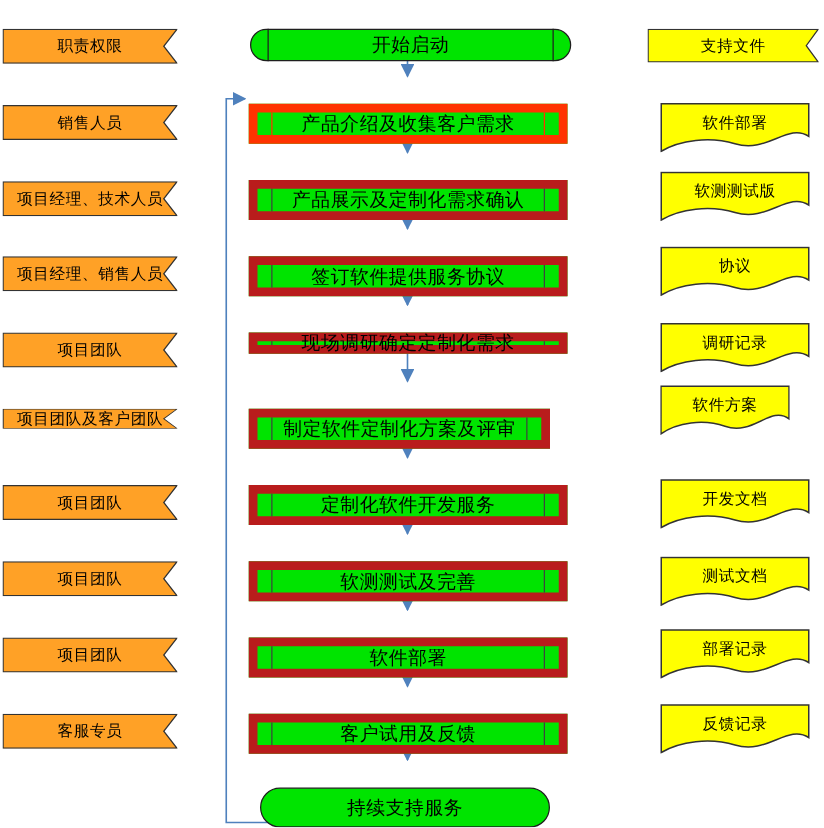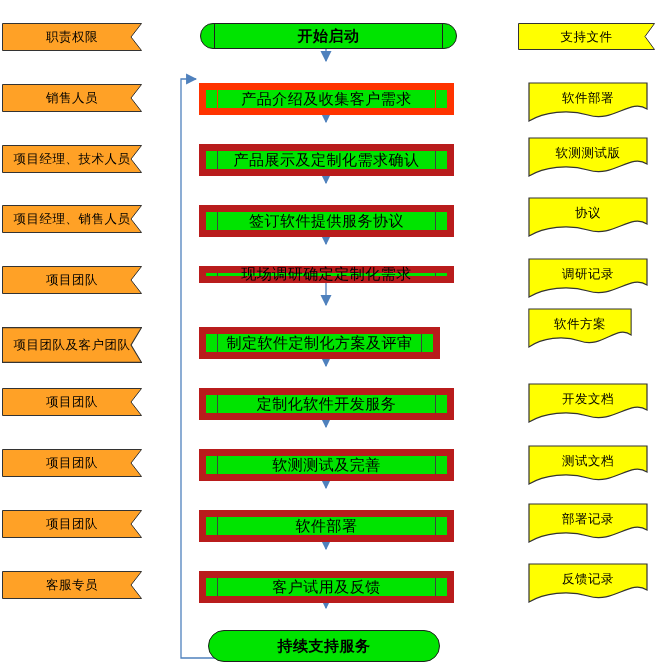--- a/index.html
+++ b/index.html
@@ -17,21 +17,21 @@
   .doc .lbl { font-size:12.5px; padding-bottom:8px; }
 
   
   .proc { background:var(--green); border:7px solid #b91c1c; --bar:#3d463d; }
   .proc::before, .proc::after { content:""; position:absolute; top:0; bottom:0; width:1px; background:var(--bar); z-index:1; }
   .proc::before { left:11px; } .proc::after { right:11px; }
   .proc.highlight { border-color:var(--red); --bar:var(--red); }
   .proc .lbl { font-size:15px; }
 
   
-  .stadium { background:var(--green); border:1.4px solid #1f1f1f; border-radius:16px;font-weight:bold; }
+  .stadium { background:var(--green); border:1.4px solid #1f1f1f; border-radius:16px; }
   .stadium .lbl { font-size:15px; }
   .stadium.seams::before, .stadium.seams::after { content:""; position:absolute; top:-1px; bottom:-1px; width:1px; background:#1f1f1f; z-index:1; }
   .stadium.seams::before { left:13px; } .stadium.seams::after { right:13px; }
 
   #wires { position:absolute; left:0; top:0; z-index:0; }
   .node { z-index:1; }
 </style>
 </head>
 <body>
 
@@ -81,21 +81,21 @@
         <polygon points="0.5,0.5 139.5,0.5 129,14 139.5,27.5 0.5,27.5" fill="#ffa126" stroke="#333" stroke-width="1"></polygon>
       </svg>
     <span class="lbl">项目经理、销售人员</span>
   </div>
   <div class="node banner" style="left:2px;top:246px;width:140px;height:28px">
     <svg class="shape" viewBox="0 0 140 28" preserveAspectRatio="none">
         <polygon points="0.5,0.5 139.5,0.5 129,14 139.5,27.5 0.5,27.5" fill="#ffa126" stroke="#333" stroke-width="1"></polygon>
       </svg>
     <span class="lbl">项目团队</span>
   </div>
-  <div class="node banner" style="left:2px;top:307px;width:140px;height:36px">
+  <div class="node banner" style="left:2px;top:307px;width:140px;height:16px">
     <svg class="shape" viewBox="0 0 140 28" preserveAspectRatio="none">
         <polygon points="0.5,0.5 139.5,0.5 129,14 139.5,27.5 0.5,27.5" fill="#ffa126" stroke="#333" stroke-width="1"></polygon>
       </svg>
     <span class="lbl">项目团队及客户团队</span>
   </div>
   <div class="node banner" style="left:2px;top:368px;width:140px;height:28px">
     <svg class="shape" viewBox="0 0 140 28" preserveAspectRatio="none">
         <polygon points="0.5,0.5 139.5,0.5 129,14 139.5,27.5 0.5,27.5" fill="#ffa126" stroke="#333" stroke-width="1"></polygon>
       </svg>
     <span class="lbl">项目团队</span>

